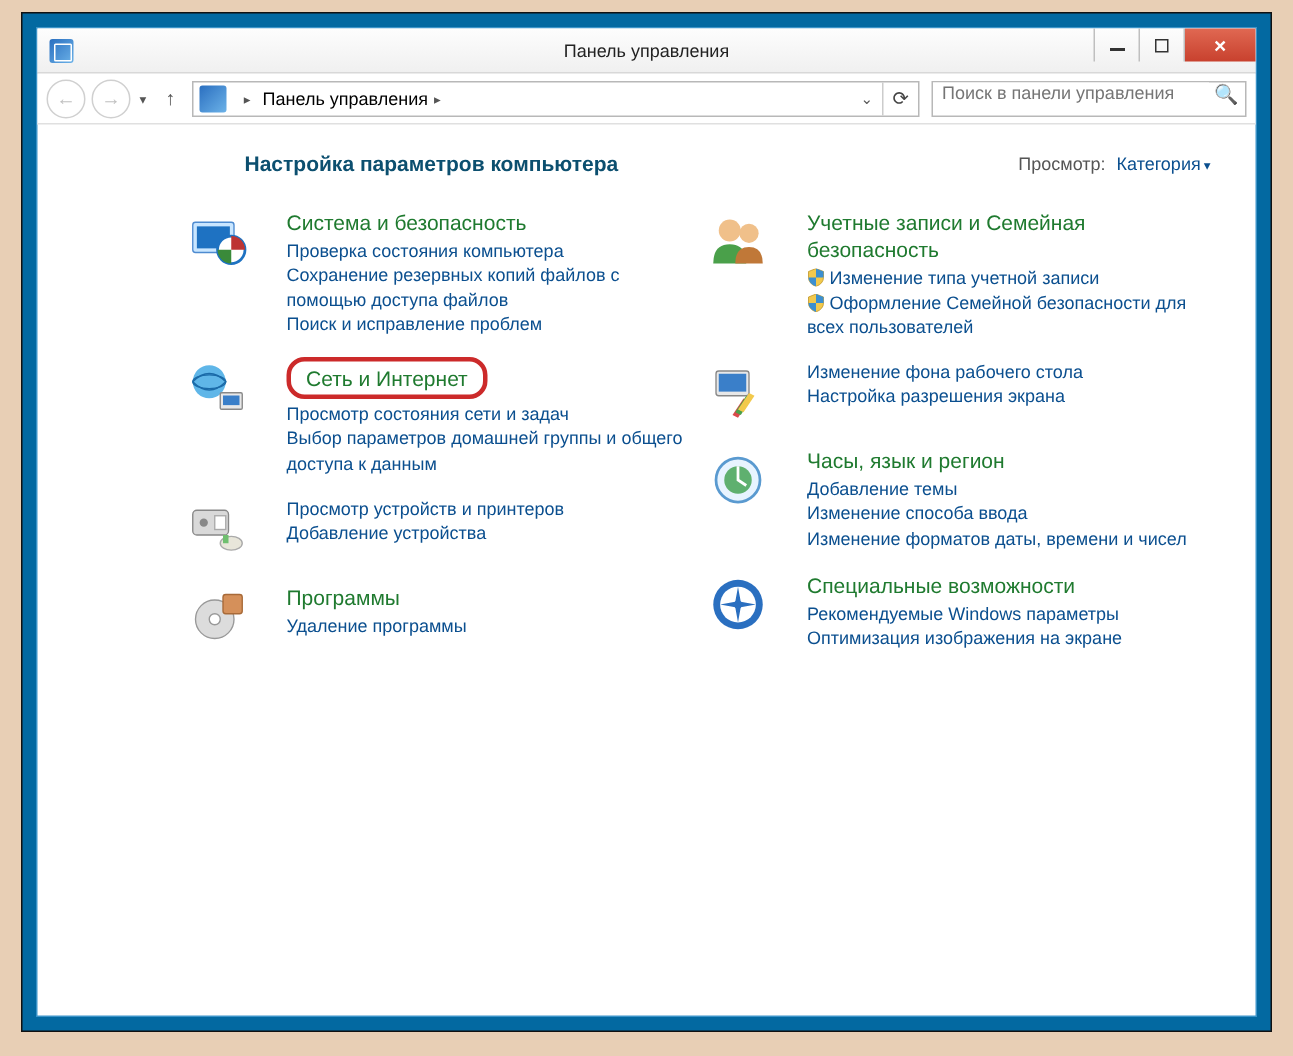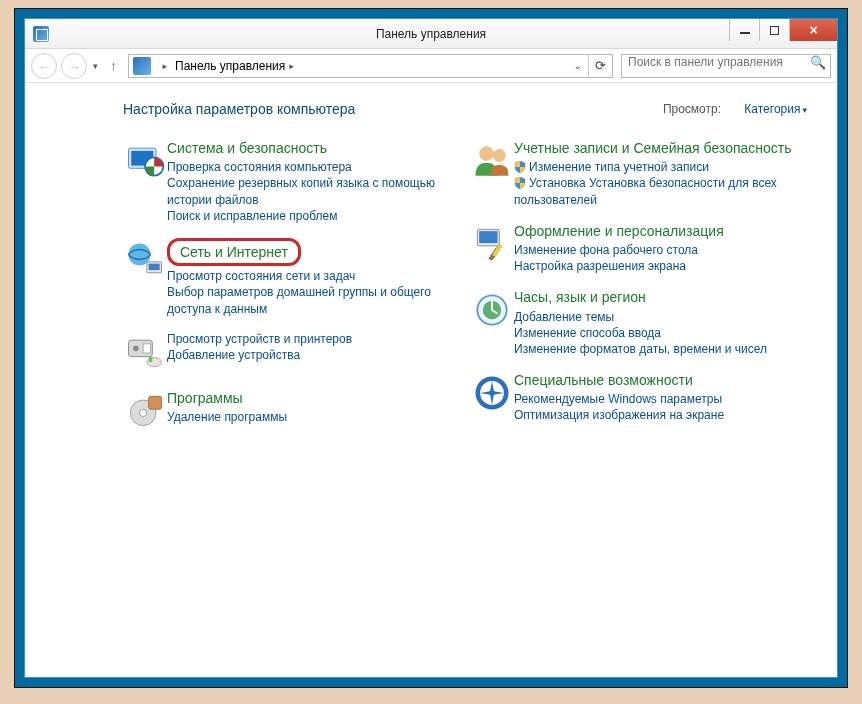--- a/index.html
+++ b/index.html
@@ -26,27 +26,27 @@
   .crumb { display:flex; align-items:center; height:100%; padding:0 4px; cursor:pointer; color:#000; }
   .crumb .arrow { font-size:9px; color:#555; margin-left:4px; }
   .addr-spacer { flex:1; }
   .addr-drop { padding:0 6px; color:#555; font-size:10px; cursor:pointer; }
   .refresh { width:24px; height:22px; border-left:1px solid #ccc; display:flex; align-items:center; justify-content:center; cursor:pointer; color:#444; font-size:13px; }
   .searchbox { width:210px; height:24px; border:1px solid #b8b8b8; margin-left:4px; display:flex; align-items:flex-start; background:#fff; }
   .searchbox input { border:none; outline:none; flex:1; font-size:12px; padding:0 6px; color:#888; }
   .searchbox .mag { width:24px; text-align:center; color:#888; font-size:13px; cursor:pointer; }
   .content { flex:1; padding:18px 30px 10px 98px; overflow:hidden; position:relative; }
   .heading-row { display:flex; align-items:center; margin-bottom:22px; }
-  .heading { font-size:14px; color:#0c4f6f; font-weight:normal; }
+  .heading { font-size:14px; color:#0c4f6f; font-weight:bold;margin-left:40px; }
   .viewby { margin-left:auto; font-size:12px; color:#555; }
-  .viewby .link { color:#0b4f8f; cursor:pointer; margin-left:20px; }
+  .viewby .link { color:#0b4f8f; cursor:pointer; margin-left:4px; }
   .viewby .caret { font-size:9px; color:#0b4f8f; margin-left:2px; }
   .columns { display:flex; gap:10px; }
   .col { width:50%; }
-  .cat { display:flex; gap:0; margin-bottom:14px;justify-content:center; }
+  .cat { display:flex; gap:24px; margin-bottom:14px;justify-content:center; }
   .caticon { width:44px; height:44px; flex-shrink:0; display:flex; align-items:center; justify-content:center; }
   .caticon svg { width:44px; height:44px; }
   .catbody { flex:1; padding-top:0; }
   .cattitle { color:#1f7a2f; font-size:14px; cursor:pointer; display:inline-block; margin-bottom:2px; line-height:1.3; }
   .boxed { border:3px solid #cc2a2a; border-radius:12px; padding:2px 10px; display:inline-block; }
   .sublink { color:#0b4f8f; font-size:12px; cursor:pointer; display:block; line-height:1.35; }
   .shield { display:inline-block; width:12px; height:12px; vertical-align:-2px; margin-right:3px; }
   .shield svg { width:12px; height:12px; }
 </style>
 </head>
@@ -112,21 +112,21 @@
                   <rect x="6" y="10" width="30" height="22" rx="2" fill="#c9e6ff" stroke="#4e8bd0"></rect>
                   <rect x="9" y="13" width="24" height="16" fill="#1e72c2"></rect>
                   <circle cx="34" cy="30" r="10" fill="#fff" stroke="#1e72c2" stroke-width="2"></circle>
                   <path d="M34 20 A10 10 0 0 1 44 30 L34 30 Z" fill="#bd3434"></path>
                   <path d="M34 30 L34 40 A10 10 0 0 1 24 30 Z" fill="#3a8a3a"></path>
                 </svg>
             </div>
             <div class="catbody">
               <span class="cattitle">Система и безопасность</span>
               <span class="sublink">Проверка состояния компьютера</span>
-              <span class="sublink">Сохранение резервных копий языка с помощью истории файлов</span>
+              <span class="sublink">Сохранение резервных копий файлов с помощью доступа файлов</span>
               <span class="sublink">Поиск и исправление проблем</span>
             </div>
           </div>
 
           <div class="cat">
             <div class="caticon">
               <svg viewBox="0 0 48 48">
                   <circle cx="18" cy="18" r="12" fill="#5fb6e8"></circle>
                   <ellipse cx="18" cy="18" rx="12" ry="5" fill="none" stroke="#1a6aa8"></ellipse>
                   <path d="M6 18 Q18 6 30 18 Q18 30 6 18" fill="none" stroke="#1a6aa8"></path>
@@ -187,36 +187,35 @@
               <span class="cattitle">Учетные записи и Семейная безопасность</span>
               <span class="sublink"><span class="shield"><svg viewBox="0 0 12 12">
                       <path d="M6 0 L11 2 V6 Q11 10 6 12 Q1 10 1 6 V2 Z" fill="#f2c94c" stroke="#bb9020" stroke-width="0.5"></path>
                       <path d="M6 0 L11 2 V6 L6 6 Z" fill="#3b8fd0"></path>
                       <path d="M6 6 L6 12 Q1 10 1 6 Z" fill="#3b8fd0"></path>
                     </svg></span><span>Изменение типа учетной записи</span></span>
               <span class="sublink"><span class="shield"><svg viewBox="0 0 12 12">
                       <path d="M6 0 L11 2 V6 Q11 10 6 12 Q1 10 1 6 V2 Z" fill="#f2c94c" stroke="#bb9020" stroke-width="0.5"></path>
                       <path d="M6 0 L11 2 V6 L6 6 Z" fill="#3b8fd0"></path>
                       <path d="M6 6 L6 12 Q1 10 1 6 Z" fill="#3b8fd0"></path>
-                    </svg></span><span>Установка Установка безопасности для всех пользователей</span></span>
+                    </svg></span><span>Оформление Семейной безопасности для всех пользователей</span></span>
             </div>
           </div>
 
           <div class="cat">
             <div class="caticon">
               <svg viewBox="0 0 48 48">
                   <rect x="8" y="8" width="24" height="18" rx="2" fill="#e8e8e8" stroke="#888"></rect>
                   <rect x="10" y="10" width="20" height="13" fill="#3a7fc9"></rect>
                   <path d="M28 28 L20 40 L24 42 L32 30 Z" fill="#d94a4a"></path>
                   <path d="M30 26 L22 38 L26 40 L34 28 Z" fill="#4aa04a"></path>
                   <path d="M32 24 L24 36 L28 38 L36 26 Z" fill="#f2c94c"></path>
                 </svg>
             </div>
             <div class="catbody">
-              <span class="cattitle">Оформление и персонализация</span>
               <span class="sublink">Изменение фона рабочего стола</span>
               <span class="sublink">Настройка разрешения экрана</span>
             </div>
           </div>
 
           <div class="cat">
             <div class="caticon">
               <svg viewBox="0 0 48 48">
                   <circle cx="24" cy="24" r="16" fill="#e8f4ff" stroke="#5a9ad0" stroke-width="2"></circle>
                   <circle cx="24" cy="24" r="10" fill="#5fb06f"></circle>

